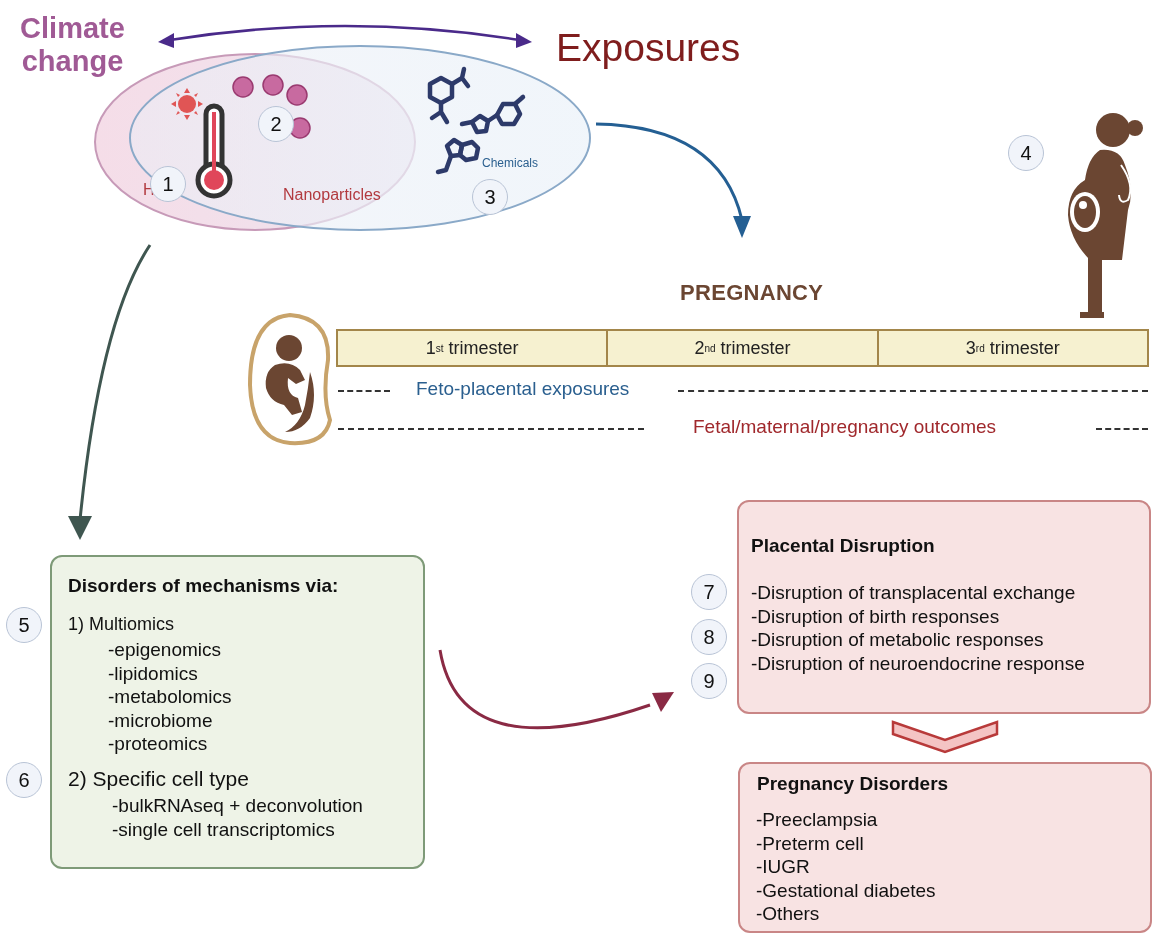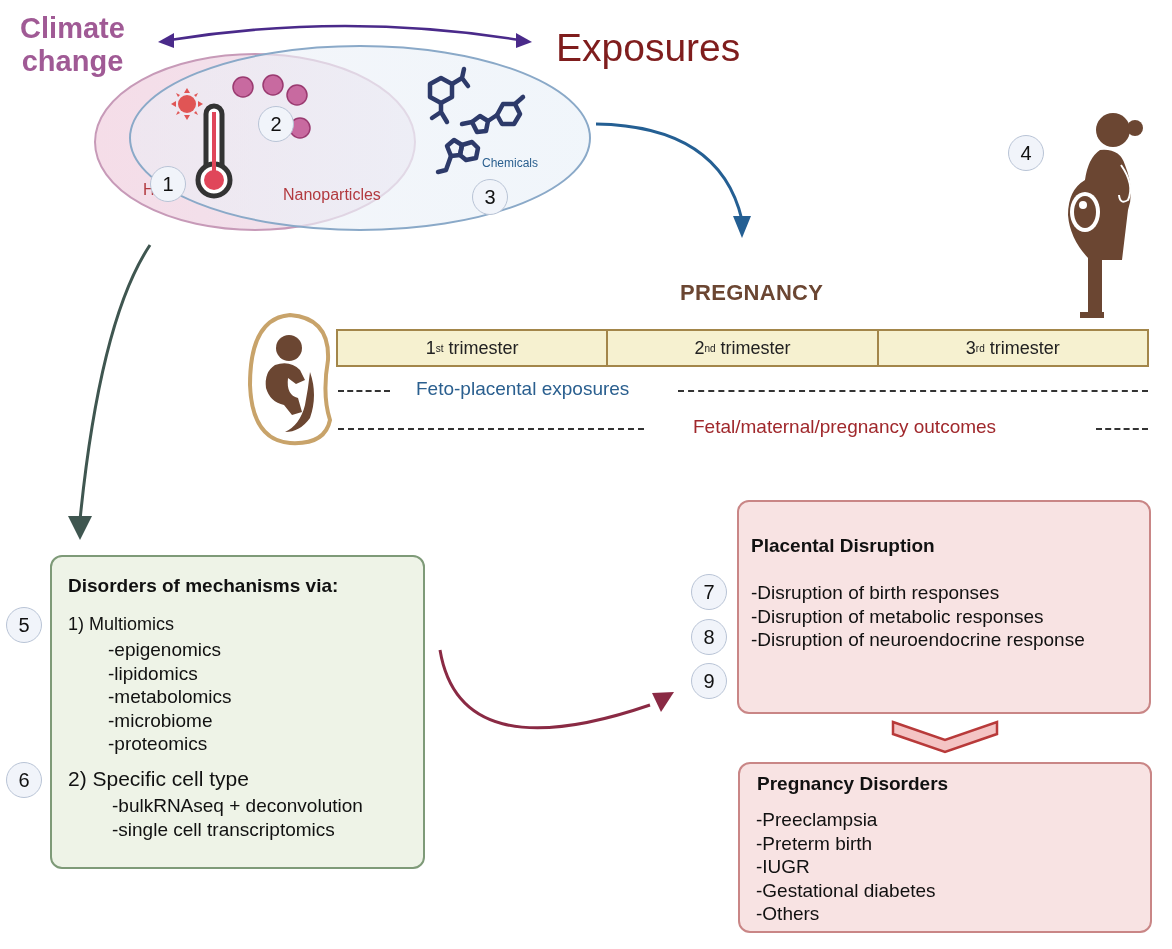--- a/index.html
+++ b/index.html
@@ -199,26 +199,27 @@
   <div class="line">-bulkRNAseq + deconvolution</div>
   <div class="line">-single cell transcriptomics</div>
 </div>
 
 <div class="abs box-pink" style="left:737px;top:500px;width:414px;height:214px"></div>
 <div class="abs box-title" style="left:751px;top:535px">Placental Disruption</div>
 <div class="num" style="left:691px;top:574px">7</div>
 <div class="num" style="left:691px;top:619px">8</div>
 <div class="num" style="left:691px;top:663px">9</div>
 <div class="abs" style="left:751px;top:581px">
+  <div class="line">-Disruption of transplacental exchange</div>
   <div class="line">-Disruption of birth responses</div>
   <div class="line">-Disruption of metabolic responses</div>
   <div class="line">-Disruption of neuroendocrine response</div>
 </div>
 
 <div class="abs box-pink" style="left:738px;top:762px;width:414px;height:171px"></div>
 <div class="abs box-title" style="left:757px;top:773px">Pregnancy Disorders</div>
 <div class="abs" style="left:756px;top:808px">
   <div class="line">-Preeclampsia</div>
-  <div class="line">-Preterm birth</div>
+  <div class="line">-Preterm cell</div>
   <div class="line">-IUGR</div>
   <div class="line">-Gestational diabetes</div>
   <div class="line">-Others</div>
 </div>
 
 </body></html>

